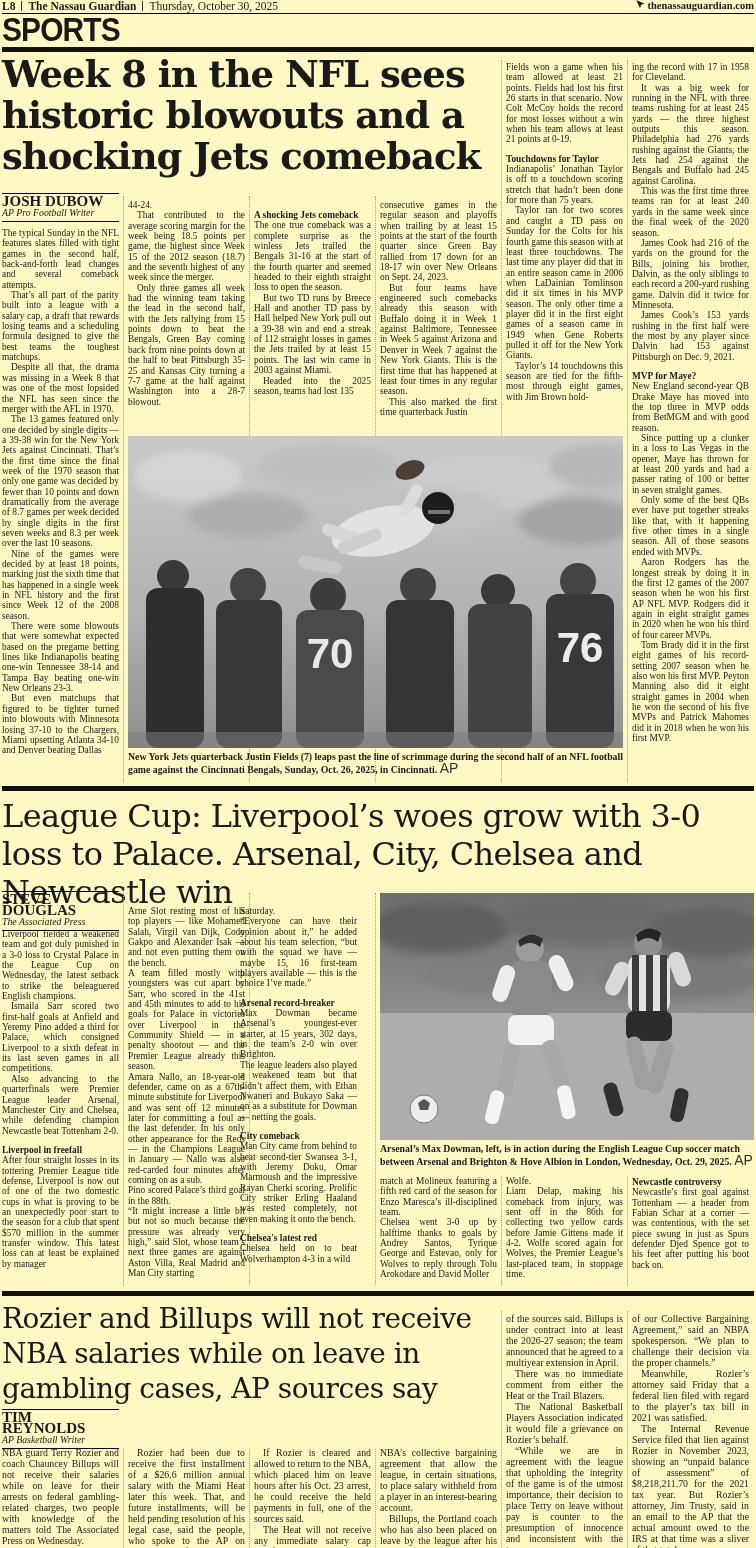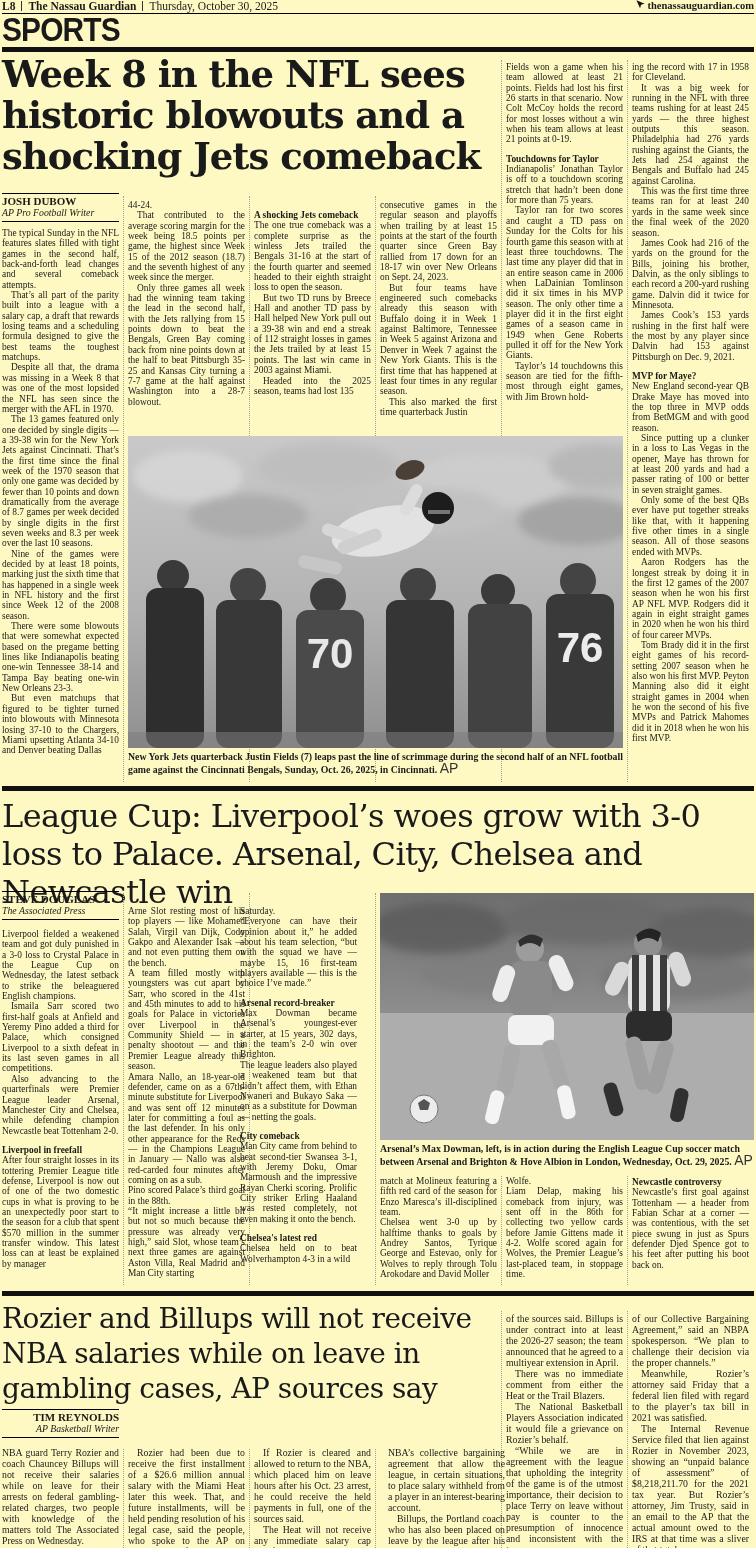--- a/index.html
+++ b/index.html
@@ -20,21 +20,21 @@
   
   .h1{position:absolute;left:2px;top:54px;width:508px;margin:0;font-family:"DejaVu Serif",serif;
       font-weight:bold;font-size:37px;line-height:41px;letter-spacing:-1px;}
   .h2{position:absolute;left:2px;top:797px;width:752px;margin:0;font-family:"DejaVu Serif",serif;
       font-weight:normal;font-size:32px;line-height:38px;letter-spacing:-0.6px;}
   .h3{position:absolute;left:2px;top:1301px;width:512px;margin:0;font-family:"DejaVu Serif",serif;
       font-weight:normal;font-size:28px;line-height:35px;letter-spacing:-0.5px;}
   
   .byline{position:absolute;left:2px;width:117px;border-top:1.2px solid #000;border-bottom:1.2px solid #000;
           padding:2px 0 3px 0;}
-  .by-name{font-weight:bold;font-size:11px;line-height:11px;}
+  .by-name{font-weight:bold;font-size:15px;line-height:11px;}
   .by-title{font-style:italic;font-size:9.8px;line-height:11px;}
   
   .colblock{position:absolute;width:117px;font-size:9.4px;line-height:10.35px;text-align:justify;
             overflow:hidden;}
   .art3 .colblock{font-size:9.8px;line-height:11px;}
   .colblock p{margin:0;}
   .colblock p.ind{text-indent:9px;}
   .colblock h4.sub{margin:9px 0 0 0;font-size:inherit;line-height:inherit;font-weight:bold;text-align:left;}
   .colblock > h4.sub:first-child{margin-top:1px;}
   
@@ -308,42 +308,42 @@
       <span>Arsenal’s Max Dowman, left, is in action during the English League Cup soccer match between Arsenal and Brighton &amp; Hove Albion in London, Wednesday, Oct. 29, 2025.</span>
       <span class="credit">AP</span>
     </p>
   </section>
 
   <div class="thick-rule" style="top:1291px;"></div>
 
   <section class="art art3">
     <h2 class="h3">Rozier and Billups will not receive NBA salaries while on leave in gambling cases, AP sources say</h2>
 
-    <div class="byline" style="top:1409px;text-align:right;">
+    <div class="byline" style="top:1409px;">
       <div class="by-name">TIM REYNOLDS</div>
       <div class="by-title">AP Basketball Writer</div>
     </div>
 
     <div class="vr" style="left:123px;top:1449px;height:99px;"></div>
     <div class="vr" style="left:249px;top:1449px;height:99px;"></div>
     <div class="vr" style="left:375px;top:1449px;height:99px;"></div>
     <div class="vr" style="left:501px;top:1311px;height:237px;"></div>
     <div class="vr" style="left:627px;top:1311px;height:237px;"></div>
 
     <div class="colblock" style="left:2px;top:1447px;height:101px;">
         <p class="para">NBA guard Terry Rozier and coach Chauncey Billups will not receive their salaries while on leave for their arrests on federal gambling-related charges, two people with knowledge of the matters told The Associated Press on Wednesday.</p>
       </div>
     <div class="colblock" style="left:128px;top:1447px;height:101px;">
         <p class="para ind">Rozier had been due to receive the first installment of a $26.6 million annual salary with the Miami Heat later this week. That, and future installments, will be held pending resolution of his legal case, said the people, who spoke to the AP on condition of anonymity because the details were not released publicly.</p>
       </div>
     <div class="colblock" style="left:254px;top:1447px;height:101px;">
         <p class="para ind">If Rozier is cleared and allowed to return to the NBA, which placed him on leave hours after his Oct. 23 arrest, he could receive the held payments in full, one of the sources said.</p>
         <p class="para ind">The Heat will not receive any immediate salary cap relief by the NBA’s decision, one of the sources said.</p>
       </div>
-    <div class="colblock" style="left:388px;top:1447px;height:101px;">
+    <div class="colblock" style="left:380px;top:1447px;height:101px;">
         <p class="para">NBA’s collective bargaining agreement that allow the league, in certain situations, to place salary withheld from a player in an interest-bearing account.</p>
         <p class="para ind">Billups, the Portland coach who has also been placed on leave by the league after his arrest last week, is having his salary held by the Trail Blazers, one</p>
       </div>
     <div class="colblock" style="left:506px;top:1313px;height:235px;">
         <p class="para">of the sources said. Billups is under contract into at least the 2026-27 season; the team announced that he agreed to a multiyear extension in April.</p>
         <p class="para ind">There was no immediate comment from either the Heat or the Trail Blazers.</p>
         <p class="para ind">The National Basketball Players Association indicated it would file a grievance on Rozier’s behalf.</p>
         <p class="para ind">“While we are in agreement with the league that upholding the integrity of the game is of the utmost importance, their decision to place Terry on leave without pay is counter to the presumption of innocence and inconsistent with the terms</p>
       </div>
     <div class="colblock" style="left:632px;top:1313px;height:235px;">

